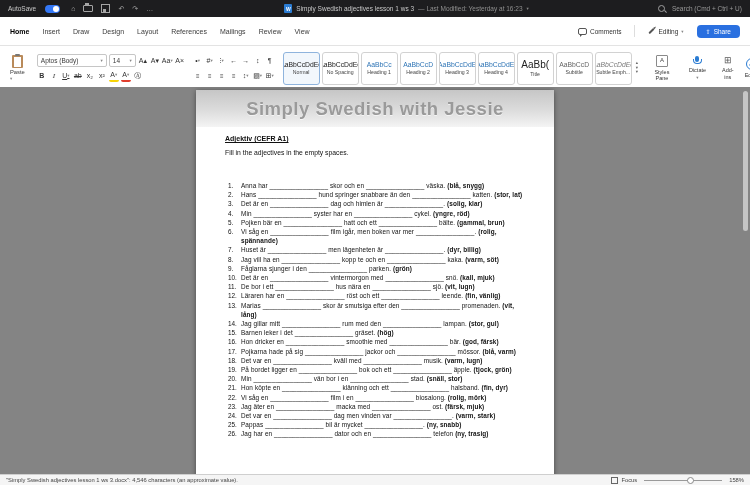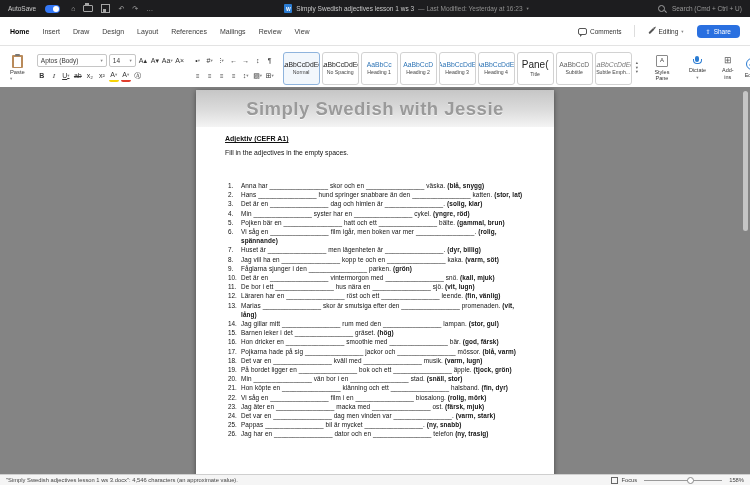--- a/index.html
+++ b/index.html
@@ -241,21 +241,21 @@
         </div>
         <div class="style-card kind-h">
           <div class="preview">AaBbCcDdE</div>
           <div class="slabel">Heading 3</div>
         </div>
         <div class="style-card kind-h">
           <div class="preview">AaBbCcDdEf</div>
           <div class="slabel">Heading 4</div>
         </div>
         <div class="style-card kind-title">
-          <div class="preview">Pane(</div>
+          <div class="preview">AaBb(</div>
           <div class="slabel">Title</div>
         </div>
         <div class="style-card kind-subtitle">
           <div class="preview">AaBbCcD</div>
           <div class="slabel">Subtitle</div>
         </div>
         <div class="style-card kind-subtle">
           <div class="preview">AaBbCcDdEe</div>
           <div class="slabel">Subtle Emph...</div>
         </div>

